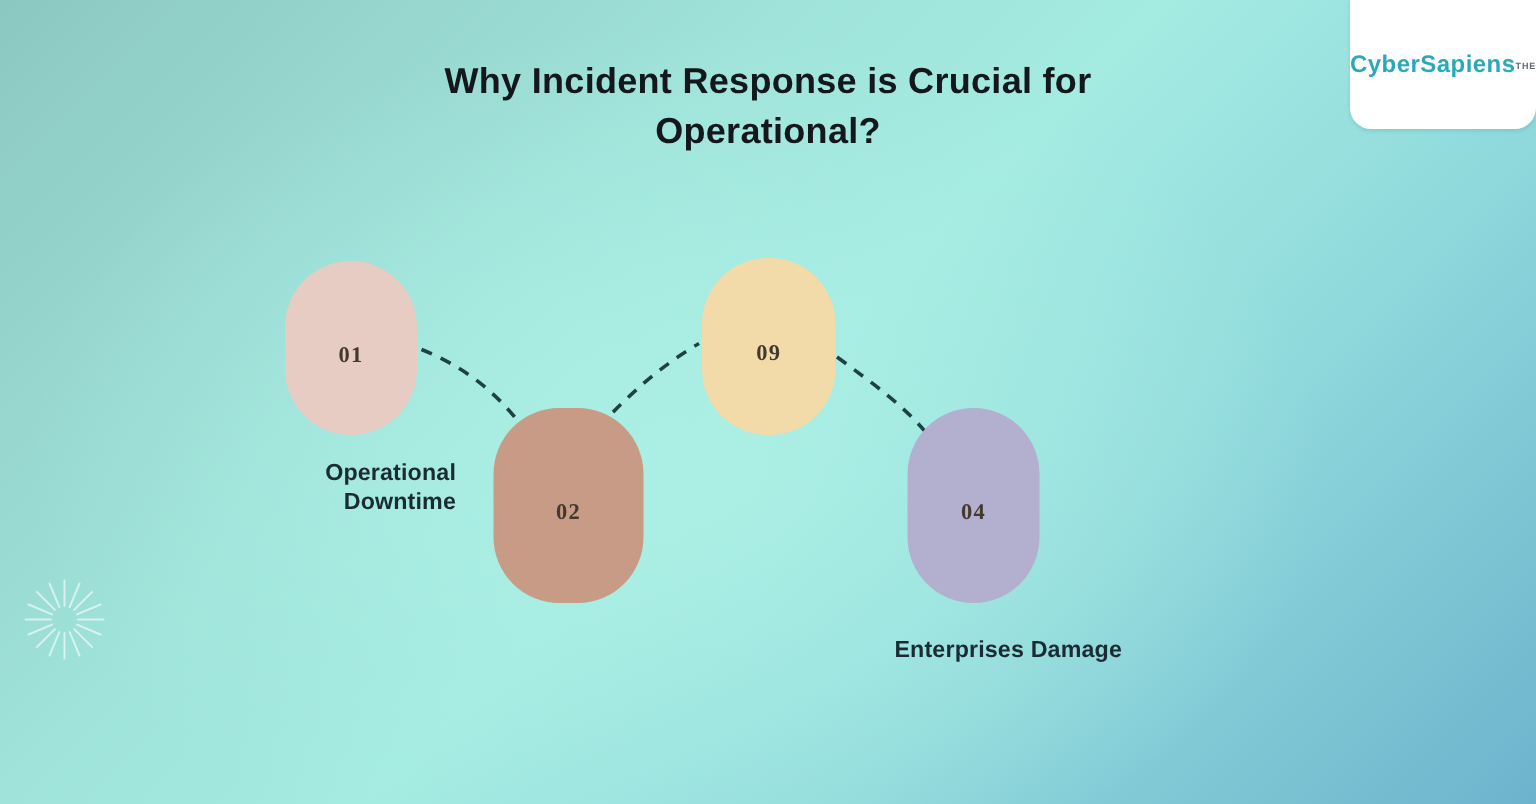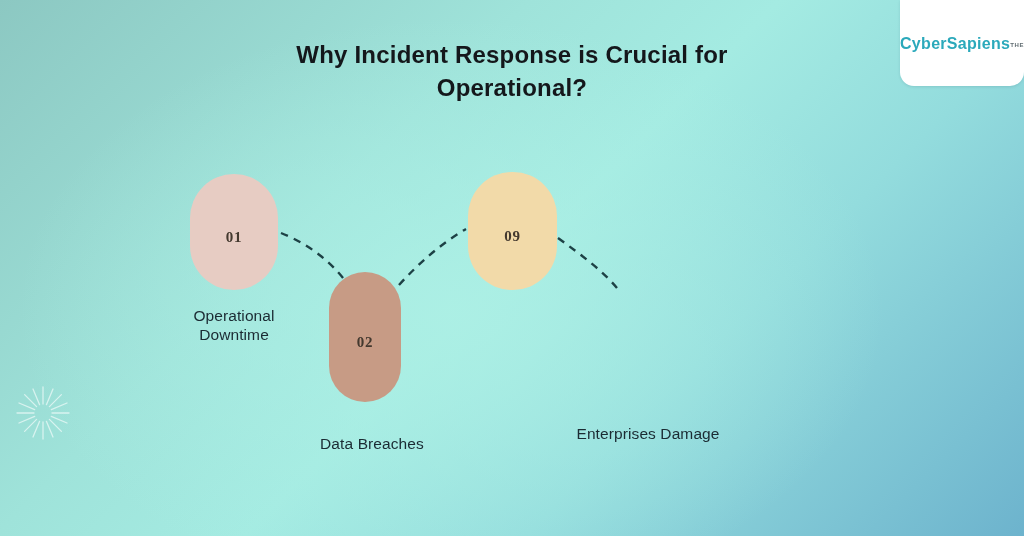--- a/index.html
+++ b/index.html
@@ -15,22 +15,22 @@
     font-size:24px;line-height:33px;font-weight:700;color:#14171b;
     letter-spacing:.2px;
   }
   .pill{
     position:absolute;border-radius:44px;display:flex;align-items:center;justify-content:center;
   }
   .pill .num{
     font-size:15px;font-weight:700;color:#44392f;letter-spacing:.8px;transform:translateY(5px);font-family:Liberation Serif, serif;
   }
   .step-label{
-    position:absolute;text-align:center;font-size:15.5px;line-height:19px;
-    font-weight:400;color:#1b2b33;letter-spacing:.1px;
+    position:absolute;text-align:right;font-size:15.5px;line-height:19px;
+    font-weight:700;color:#1b2b33;letter-spacing:.1px;
   }
   .connectors{position:absolute;left:0;top:0;pointer-events:none;}
   .logo-card{
     position:absolute;top:0;right:0;width:124px;height:86px;background:#ffffff;
     border-radius:0 0 14px 14px;display:flex;flex-direction:row;align-items:center;
     box-shadow:0 1px 3px rgba(0,60,70,.12);
   }
   .logo-brain{margin-top:4px;}
   .logo-name{font-size:16px;font-weight:700;color:#2ba9bb;letter-spacing:.3px;margin-top:1px;}
   .logo-tagline{font-size:6px;font-weight:700;color:#5f6b70;letter-spacing:.62px;margin-top:3px;white-space:nowrap;}
@@ -50,29 +50,31 @@
     <path d="M281 233 C306 243 329 259 347 283" fill="none" stroke="#1d4145" stroke-width="2.4" stroke-dasharray="7.5 6.5"></path>
     <path d="M399 285 C420 262 442 243 466 229" fill="none" stroke="#1d4145" stroke-width="2.4" stroke-dasharray="7.5 6.5"></path>
     <path d="M558 238 C581 255 601 269 617 288" fill="none" stroke="#1d4145" stroke-width="2.4" stroke-dasharray="7.5 6.5"></path>
   </svg>
 
   <div class="pill" style="left: 190px; top: 174px; width: 88px; height: 116px; background-color: rgb(231, 204, 195);">
     <span class="num">01</span>
   </div>
   <div class="step-label" style="left:164px;top:306px;width:140px">Operational Downtime</div>
 
-  <div class="pill" style="left: 329px; top: 272px; width: 72px; height: 130px; background-color: rgb(199, 155, 133);">
+  <div class="pill" style="left: 329px; top: 272px; width: 100px; height: 130px; background-color: rgb(199, 155, 133);">
     <span class="num">02</span>
   </div>
-  <div class="step-label" style="left:292px;top:434px;width:160px">Data Breaches</div>
 
   <div class="pill" style="left: 468px; top: 172px; width: 89px; height: 118px; background-color: rgb(242, 218, 169);">
     <span class="num">09</span>
   </div>
 
+  <div class="pill" style="left: 605px; top: 272px; width: 88px; height: 130px; background-color: rgb(179, 175, 206);">
+    <span class="num">04</span>
+  </div>
   <div class="step-label" style="left:548px;top:424px;width:200px">Enterprises Damage</div>
 
   <div class="logo-card">
     <svg class="logo-brain" width="40" height="40" viewBox="0 0 40 40">
       <circle cx="20" cy="20" r="14" fill="none" stroke="#3cb6c6" stroke-width="1.7" stroke-dasharray="3.2 2.1"></circle>
       <path d="M20 7 q-3.5 6.5 0 13 q3.5 6.5 0 13" fill="none" stroke="#3cb6c6" stroke-width="1.4"></path>
       <path d="M10 17 q4 -7 8 0" fill="none" stroke="#3cb6c6" stroke-width="1.3"></path>
       <path d="M22 24 q4 7 8 0" fill="none" stroke="#3cb6c6" stroke-width="1.3"></path>
       <path d="M11 25 q4 5 7 1" fill="none" stroke="#3cb6c6" stroke-width="1.3"></path>
       <path d="M22 14 q4 -4 7 1" fill="none" stroke="#3cb6c6" stroke-width="1.3"></path>

